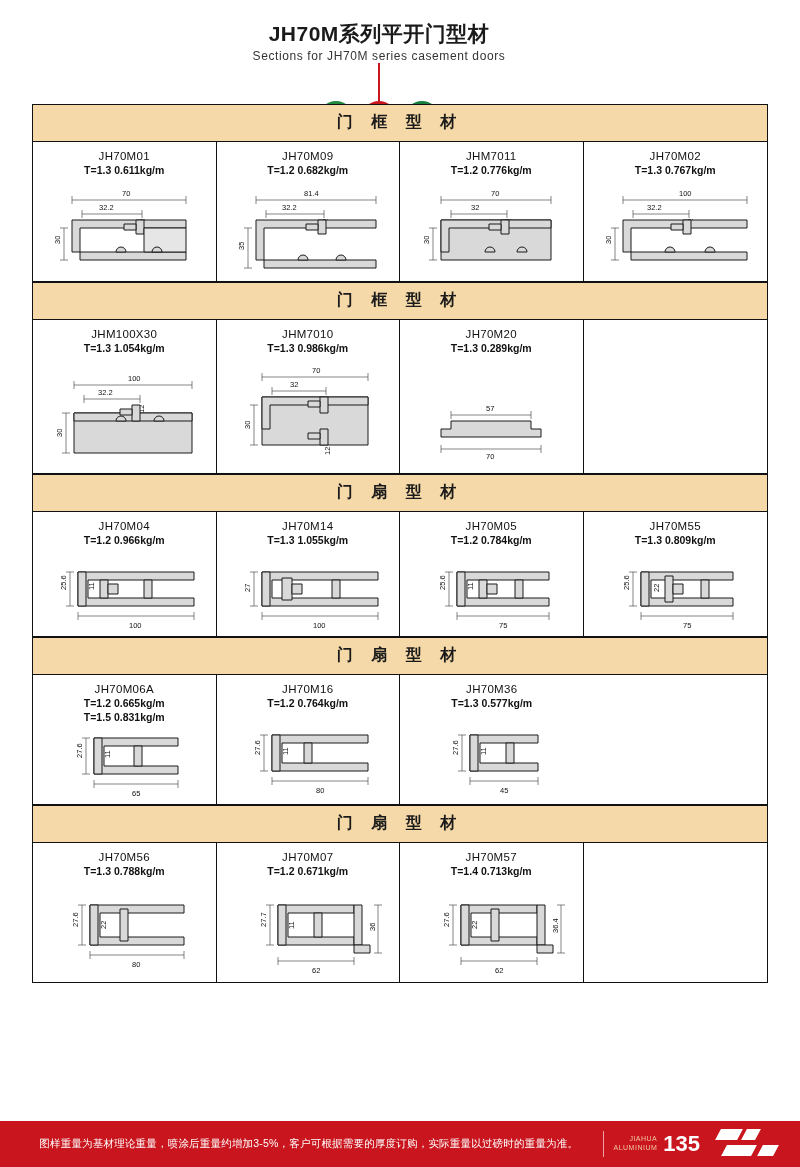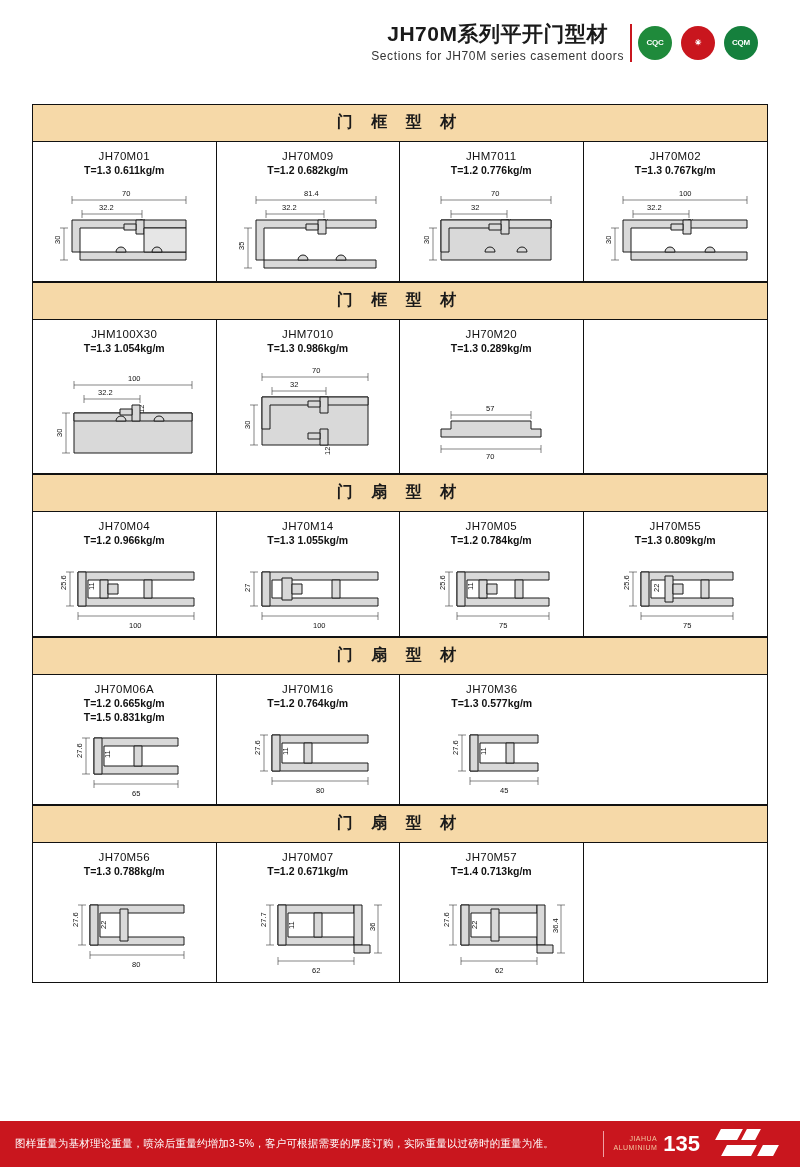--- a/index.html
+++ b/index.html
@@ -21,20 +21,21 @@
     position: relative;
     height: 88px;
     padding-top: 22px;
   }
   .header-inner {
     display: flex;
     align-items: center;
     justify-content: flex-end;
     padding-right: 42px;
     gap: 0;
+    flex-direction: column;
   }
   .header-titles { text-align: center; }
   .header-title-cn {
     font-size: 21px;
     font-weight: bold;
     color: #1a1a1a;
     letter-spacing: 0.5px;
     line-height: 1.15;
   }
   .header-title-en {
@@ -128,20 +129,21 @@
     background: #c9161e;
     display: flex;
     align-items: center;
   }
   .footer-note {
     flex: 1;
     color: #fff;
     font-size: 10.5px;
     padding-left: 15px;
     letter-spacing: 0.2px;
+    text-align: center;
   }
   .footer-brand {
     color: #f3c6a0;
     font-size: 7px;
     line-height: 1.25;
     text-align: right;
     padding-right: 6px;
     letter-spacing: 0.5px;
   }
   .footer-page {

